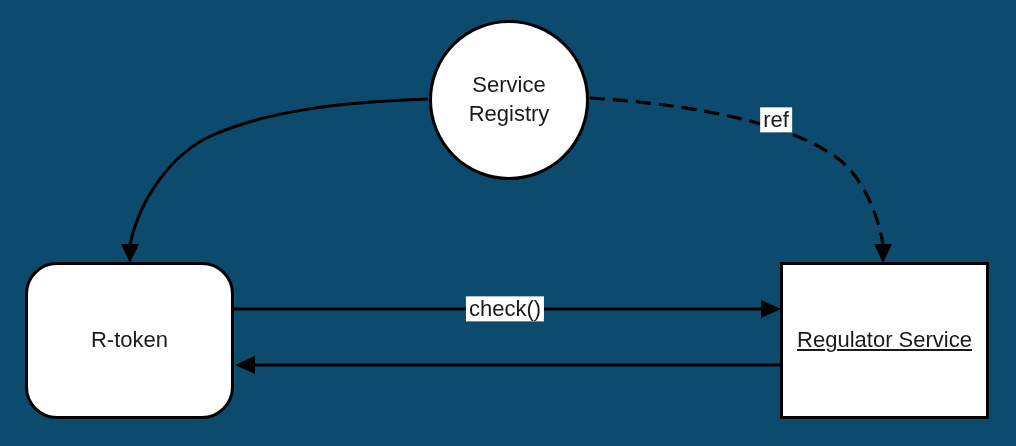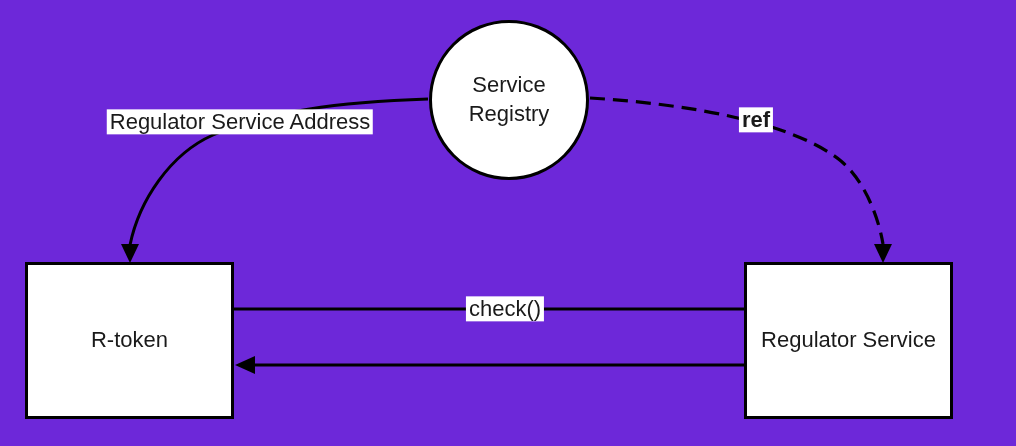--- a/index.html
+++ b/index.html
@@ -4,21 +4,21 @@
 <style>
   html, body {
     margin: 0;
     padding: 0;
     background: #ffffff;
   }
   .canvas {
     position: relative;
     width: 1016px;
     height: 446px;
-    background: #6d28d9;
+    background: #0c4a6e;
     font-family: "Liberation Sans", sans-serif;
     color: #1a1a1a;
     overflow: hidden;
   }
   .edges-layer {
     position: absolute;
     left: 0;
     top: 0;
     width: 1016px;
     height: 446px;
@@ -75,28 +75,27 @@
 
     <line x1="781" y1="365" x2="253" y2="365" stroke="#000000" stroke-width="3"></line>
     <polygon points="255,356 255,374 235,365" fill="#000000"></polygon>
   </svg>
 
   <div class="node node-circle" style="left:429px; top:20px;">
     <span class="node-label">Service
 Registry</span>
   </div>
 
-  <div class="node node-rect" style="left:25px; top:262px;">
+  <div class="node node-rect" style="left:25px; top:262px;border-radius:32px;">
     <span class="node-label">R-token</span>
   </div>
 
-  <div class="node node-rect" style="left:744px; top:262px;">
+  <div class="node node-rect" style="left:780px; top:262px;text-decoration:underline;">
     <span class="node-label">Regulator Service</span>
   </div>
 
-  <div class="edge-label" style="left:240px; top:122px;">Regulator Service Address</div>
 
-  <div class="edge-label" style="left:756px; top:120px;font-weight:bold;">ref</div>
+  <div class="edge-label" style="left:776px; top:120px;">ref</div>
 
   <div class="edge-label" style="left:505px; top:309px;text-align:center;">check()</div>
 
 
 </div>
 
 </body></html>

